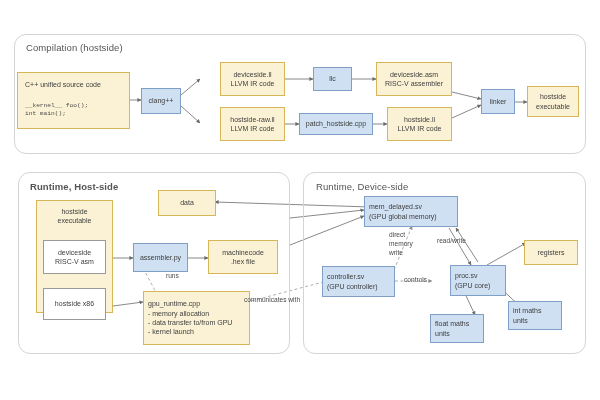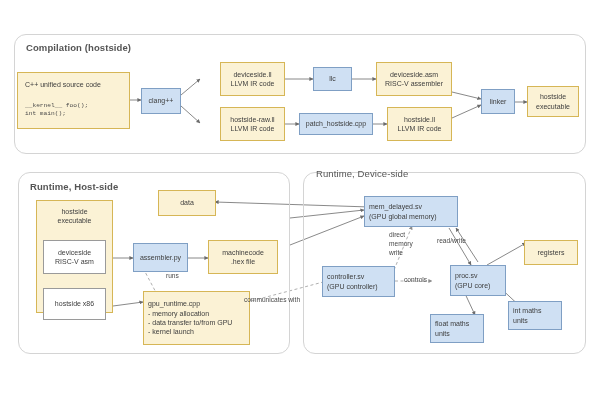--- a/index.html
+++ b/index.html
@@ -145,21 +145,21 @@
 
     <g stroke="#9a9a9a" stroke-width="0.8" fill="none" stroke-dasharray="3,2.5" marker-end="url(#arrowd)">
       <path d="M 160 300 L 143 268"></path>
       <path d="M 236 305 L 327 281"></path>
       <path d="M 392 275 L 412 226"></path>
       <path d="M 395 281 L 432 281"></path>
     </g>
   </svg>
 
   <div class="panel" style="left:14px; top:34px; width:572px; height:120px;"></div>
-  <div class="panel-title" style="left:26px; top:42px;font-weight:bold;">Compilation (hostside)</div>
+  <div class="panel-title" style="left:26px; top:42px;">Compilation (hostside)</div>
 
   <div class="srcbox" style="left:17px; top:72px; width:113px; height:57px;">
     <div class="hdr">C++ unified source code</div>
     <div class="code">__kernel__ foo();</div>
     <div class="code">int main();</div>
   </div>
 
   <div class="node blue center" style="left:141px; top:88px; width:40px; height:26px;">clang++</div>
 
   <div class="node yellow center" style="left:220px; top:62px; width:65px; height:34px;">deviceside.ll
@@ -208,21 +208,21 @@
     <div>- memory allocation</div>
     <div>- data transfer to/from GPU</div>
     <div>- kernel launch</div>
   </div>
 
   <div class="edge-label" style="left:166px; top:272px;">runs</div>
 
   <div class="edge-label" style="left:244px; top:296px;">communicates with</div>
 
   <div class="panel" style="left:303px; top:172px; width:283px; height:182px;"></div>
-  <div class="panel-title" style="left:316px; top:168px;">Runtime, Device-side</div>
+  <div class="panel-title" style="left:316px; top:181px;">Runtime, Device-side</div>
 
   <div class="node blue left" style="left:364px; top:196px; width:94px; height:31px;">mem_delayed.sv
 (GPU global memory)</div>
 
   <div class="node blue left" style="left:322px; top:266px; width:73px; height:31px;">controller.sv
 (GPU controller)</div>
 
   <div class="node blue left" style="left:450px; top:265px; width:56px; height:31px;">proc.sv
 (GPU core)</div>
 

